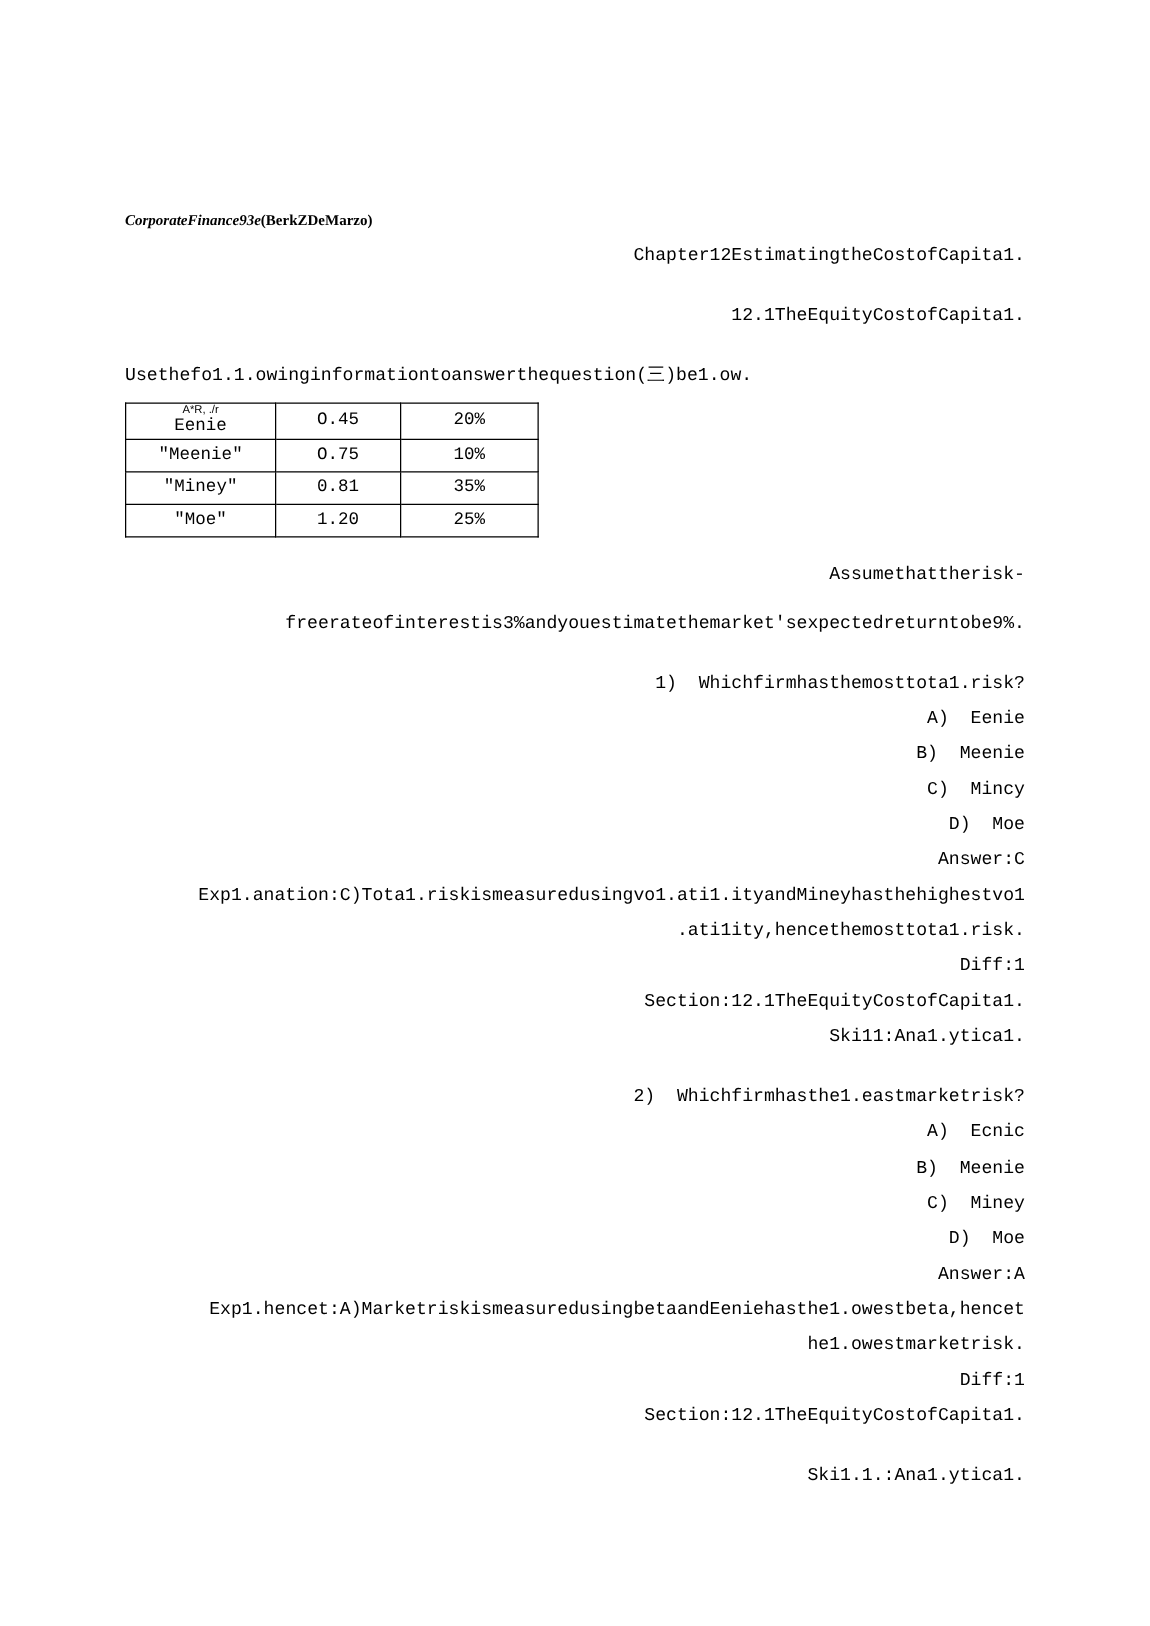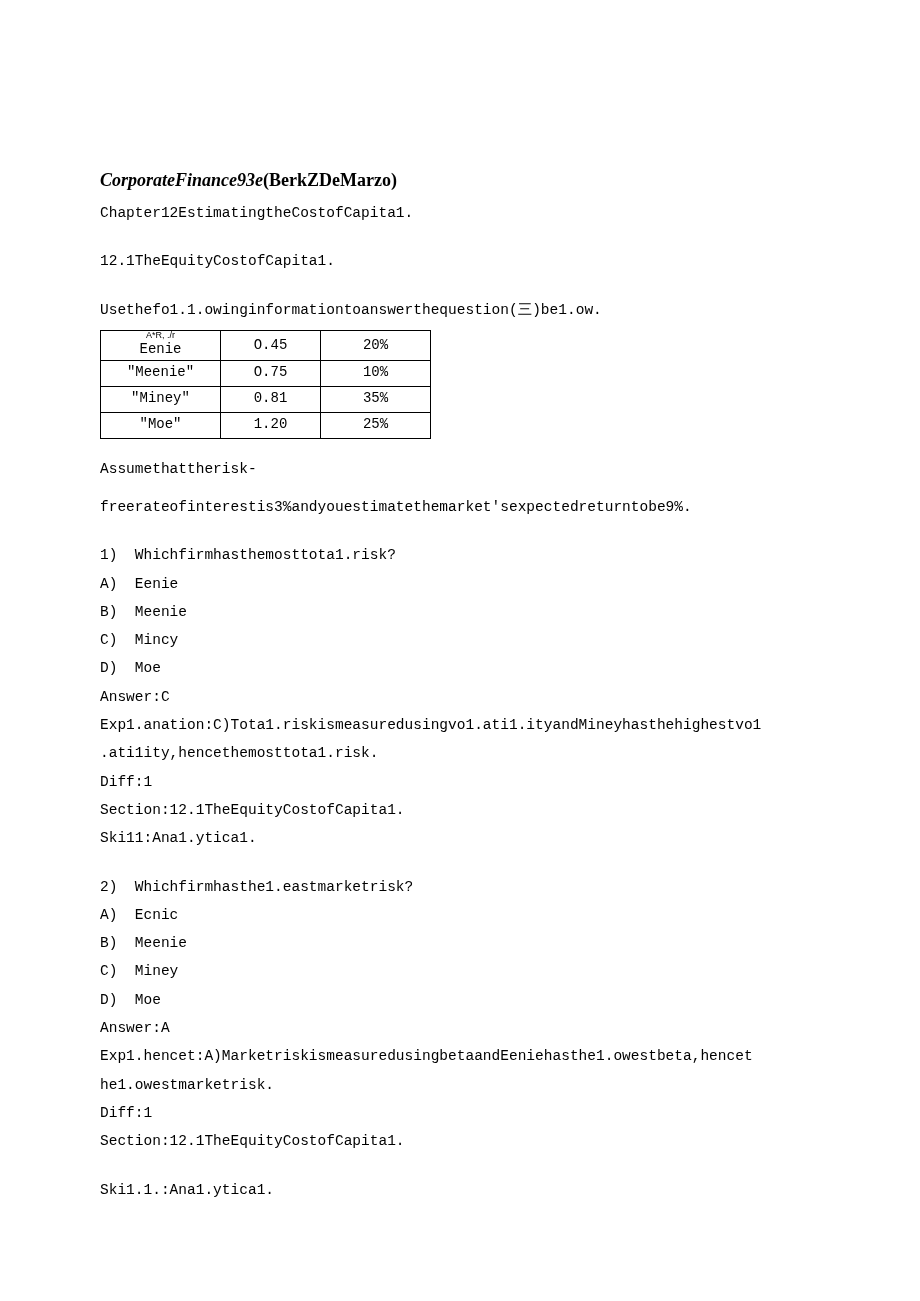--- a/index.html
+++ b/index.html
@@ -11,29 +11,30 @@
       background: #ffffff;
       font-family: "Courier New", monospace;
       color: #000000;
       width: 920px;
       padding: 168px 100px 40px 100px;
       font-size: 14.5px;
       line-height: 1.4;
     }
     .title {
       font-family: Georgia, "Times New Roman", serif;
-      font-size: 18px;
+      font-size: 12px;
       font-weight: bold;
       margin-bottom: 10px;
     }
     .title-italic {
       font-style: italic;
     }
     .line {
       margin-bottom: 8px;
+      text-align: right;
     }
     .spacer {
       height: 20px;
     }
     .italic-line {
       margin-bottom: 8px;
     }
     table {
       border-collapse: collapse;
       margin-top: 10px;

